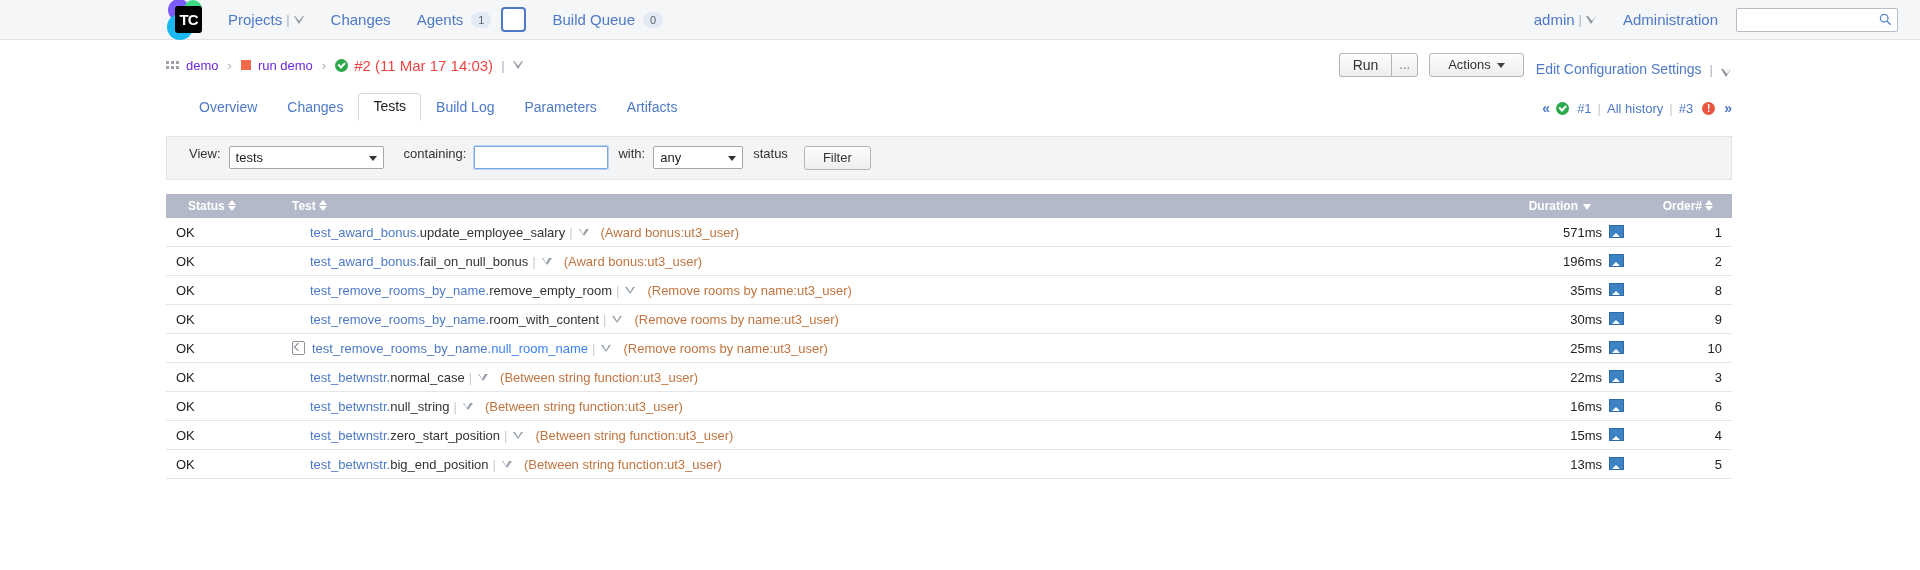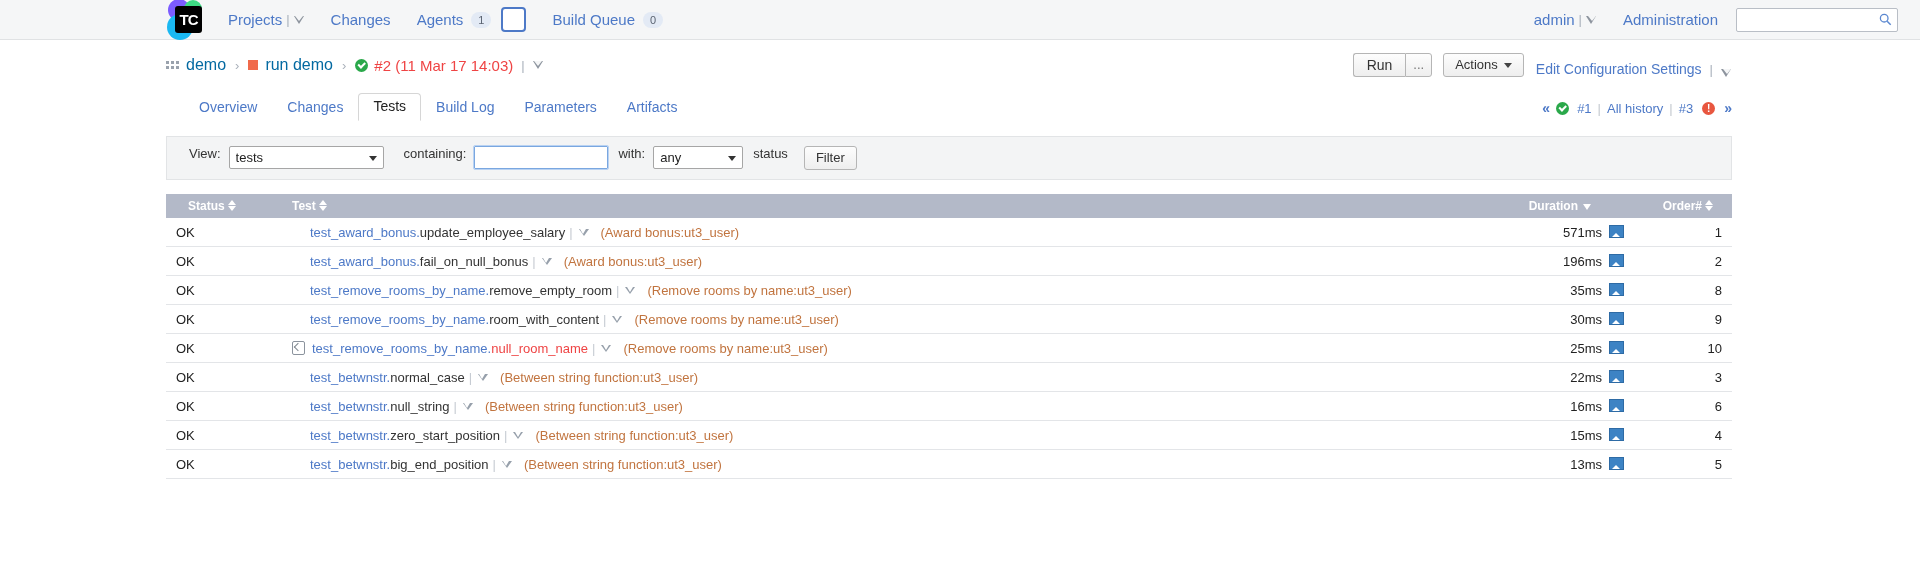--- a/index.html
+++ b/index.html
@@ -119,21 +119,21 @@
     padding-right: 188px;
     box-sizing: border-box;
   }
 
   .crumbrow {
     display: flex;
     align-items: center;
     height: 34px;
     padding-top: 8px;
   }
-  .crumb-link { color: #0369a1; font-size: 16px; cursor: pointer; }
+  .crumb-link { color: #6d28d9; font-size: 13px; cursor: pointer; }
   .crumb-cur { color: #ef4444; font-size: 15px; }
   .crumb-arrow { color: #a9b0ba; margin: 0 9px; font-size: 13px; }
   .grid-icon {
     display: inline-grid;
     grid-template-columns: 3px 3px 3px;
     grid-template-rows: 3px 3px;
     gap: 2px;
     margin-right: 7px;
   }
   .grid-icon i { background: #9aa2ad; display: block; }
@@ -160,21 +160,21 @@
     color: #fff; font-size: 10px; font-weight: bold;
     text-align: center; line-height: 13px;
   }
   .crumb-actions { margin-left: auto; display: flex; align-items: flex-end; }
   .btn {
     border: 1px solid #b5b5b5;
     background: linear-gradient(#fdfdfd, #eeeeee);
     border-radius: 3px;
     font-size: 13px;
     color: #333;
-    padding: 3px 11px;
+    padding: 3px 18px;
     cursor: pointer;
     line-height: 16px;
   }
   .btn-split { display: flex; }
   .btn-split .main { border-radius: 3px 0 0 3px; border-right: none; font-size: 14px; padding: 3px 13px;}
   .btn-split .more { border-radius: 0 3px 3px 0; color: #777; padding: 3px 7px; }
   .btn-actions { margin-left: 11px; display: flex; align-items: center; gap: 6px; }
   .btn-caret {
     width: 0; height: 0;
     border-left: 4px solid transparent;
@@ -369,21 +369,21 @@
   td.c-test { padding-left: 0; }
   td.c-dur {
     text-align: right;
     white-space: nowrap;
     padding-right: 10px;
     color: #333;
   }
   td.c-order { text-align: right; padding-right: 18px; color: #222; }
   .test-suite { color: #4d79c7; cursor: pointer; }
   .test-name { color: #333; }
-  .test-name.lnk { color: #ef4444; }
+  .test-name.lnk { color: #3b82f6; }
   .owner { color: #c1743f; margin-left: 10px; }
   .row-tri {
     display: inline-block;
     width: 10px; height: 7px;
     position: relative;
     margin: 0 2px 0 6px;
     vertical-align: 1px;
   }
   .row-tri::before {
     content: ""; position: absolute; left: 0; top: 0;

